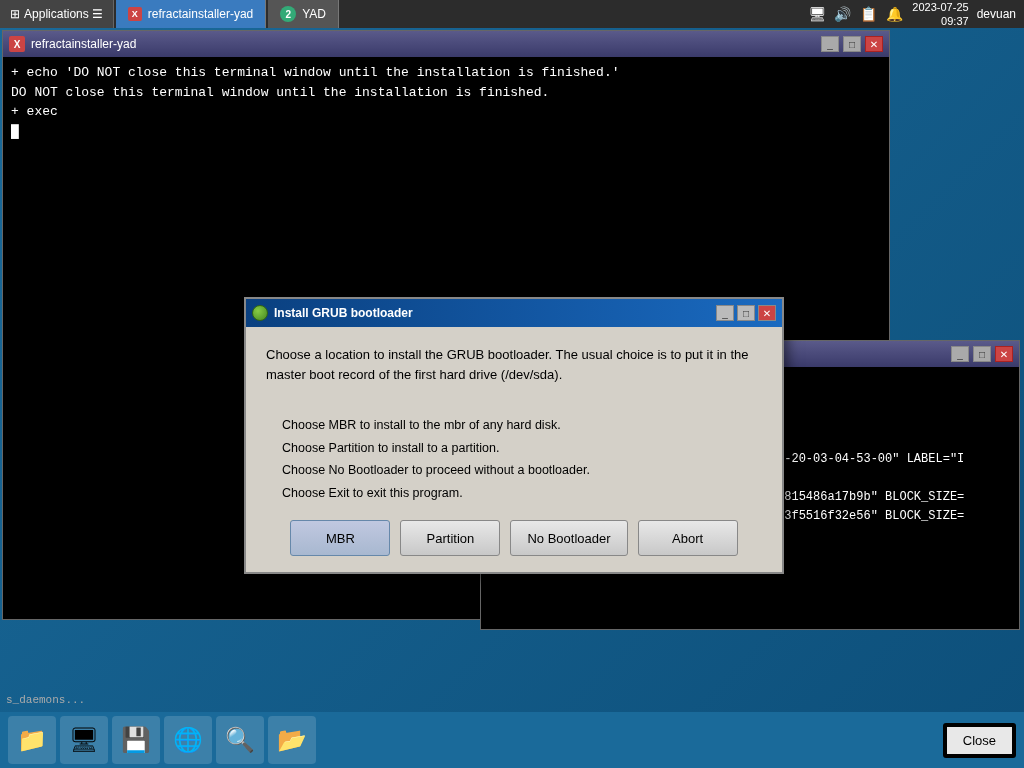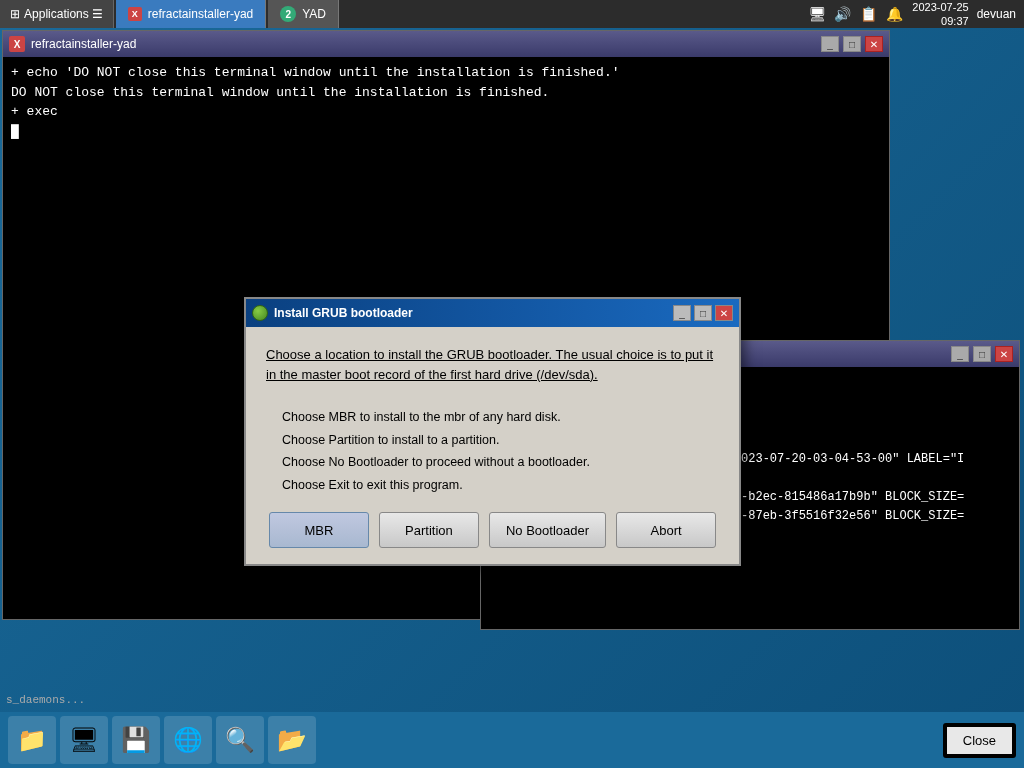--- a/index.html
+++ b/index.html
@@ -189,21 +189,21 @@
       background: #000;
       height: calc(100% - 26px);
       overflow: hidden;
     }
 
     
     .dialog-window {
       position: absolute;
       top: 297px;
       left: 244px;
-      width: 497px;
+      width: 540px;
       background: #d4d0c8;
       border: 2px solid #888;
       box-shadow: 4px 4px 12px rgba(0,0,0,0.5);
       z-index: 50;
     }
 
     .dialog-titlebar {
       height: 28px;
       background: linear-gradient(to right, #0a4080, #1a6ac0);
       display: flex;
@@ -249,23 +249,22 @@
 
     .dialog-win-btn.close { background: #c44; color: #fff; }
 
     .dialog-body {
       padding: 18px 20px 16px 20px;
     }
 
     .dialog-text-main {
       font-size: 13px;
       color: #000;
-      margin-bottom: 22px;
+      margin-bottom: 30px;
       line-height: 1.5;
-      text-decoration: underline;
     }
 
     .dialog-options {
       padding-left: 16px;
       margin-bottom: 16px;
     }
 
     .dialog-options p {
       font-size: 12.5px;
       color: #000;

